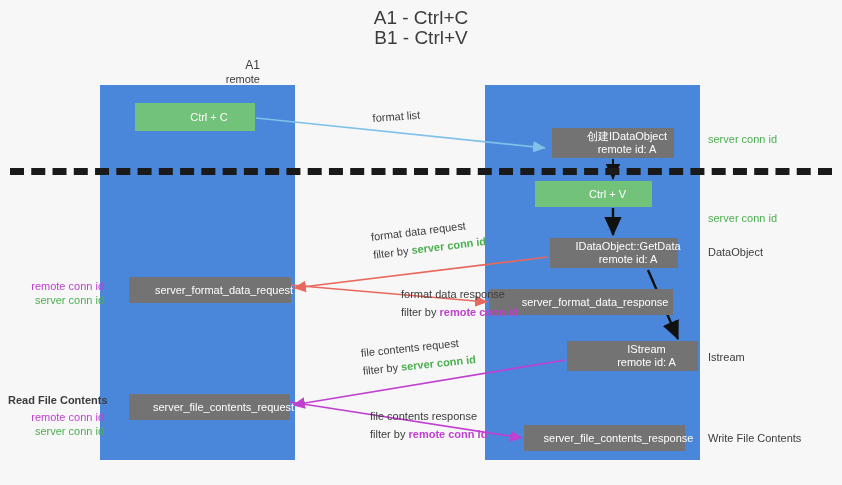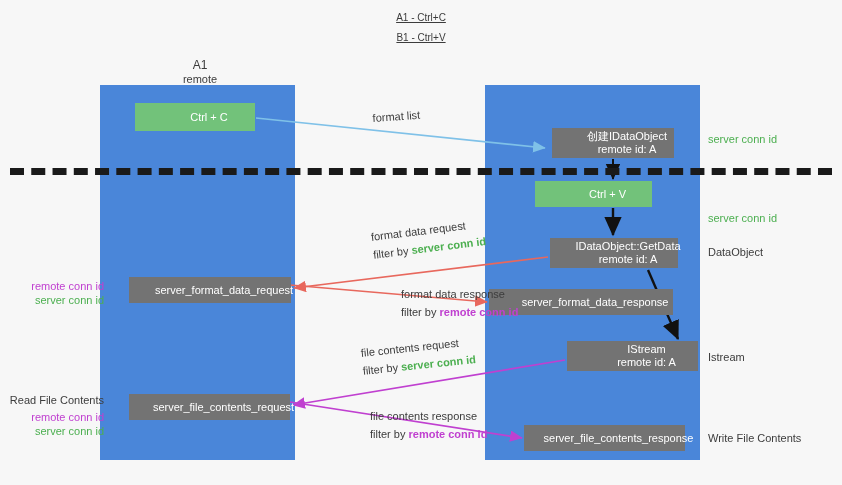--- a/index.html
+++ b/index.html
@@ -9,27 +9,27 @@
     font-family:"Liberation Sans","DejaVu Sans",sans-serif;
     position:relative;overflow:hidden;
     -webkit-font-smoothing:antialiased;
   }
   #stage{position:absolute;left:0;top:0;width:842px;height:485px;}
   .abs{position:absolute;}
 
   
   #title{
     left:0;top:8px;width:842px;text-align:center;
-    font-size:10px;color:#3c3c3c;line-height:20px;text-decoration:underline;
+    font-size:19px;color:#3c3c3c;line-height:20px;
   }
   #title div{white-space:pre;}
 
   
   .lane-head{
-    text-align:center;font-size:12px;color:#3c3c3c;line-height:14px;
+    text-align:right;font-size:12px;color:#3c3c3c;line-height:14px;
   }
   #head-a1{left:140px;top:58px;width:120px;}
   #head-b1{left:545px;top:58px;width:120px;}
   .lane-head .l1{font-size:12px;}
   .lane-head .l2{font-size:11px;}
 
   
   .lane{background:#4a86d9;}
   #lane-a1{left:100px;top:85px;width:195px;height:375px;}
   #lane-b1{left:485px;top:85px;width:215px;height:375px;}
@@ -67,21 +67,21 @@
   .c-magenta{color:#c040d0;}
   .c-dark{color:#3c3c3c;}
 
   #lbl-sc-1{left:708px;top:132px;}
   #lbl-sc-2{left:708px;top:211px;}
   #lbl-dataobject{left:708px;top:245px;}
   #lbl-istream{left:708px;top:350px;}
   #lbl-writefile{left:708px;top:431px;}
 
   #lbl-left-conn{left:8px;top:279px;text-align:right;width:96px;}
-  #lbl-readfile{left:8px;top:393px;text-align:right;width:96px;}
+  #lbl-readfile{left:8px;top:393px;text-align:right;width:96px;font-weight:bold;}
   #lbl-left-conn2{left:8px;top:410px;text-align:right;width:96px;}
 
   
   .ann{
     font-size:11px;line-height:16px;color:#3c3c3c;white-space:nowrap;
   }
   .ann .hl-green{color:#4caf50;font-weight:bold;}
   .ann .hl-mag{color:#c040d0;font-weight:bold;}
 
   #ann-formatlist{left:372px;top:110px;transform:rotate(-4deg);transform-origin:left top;}

